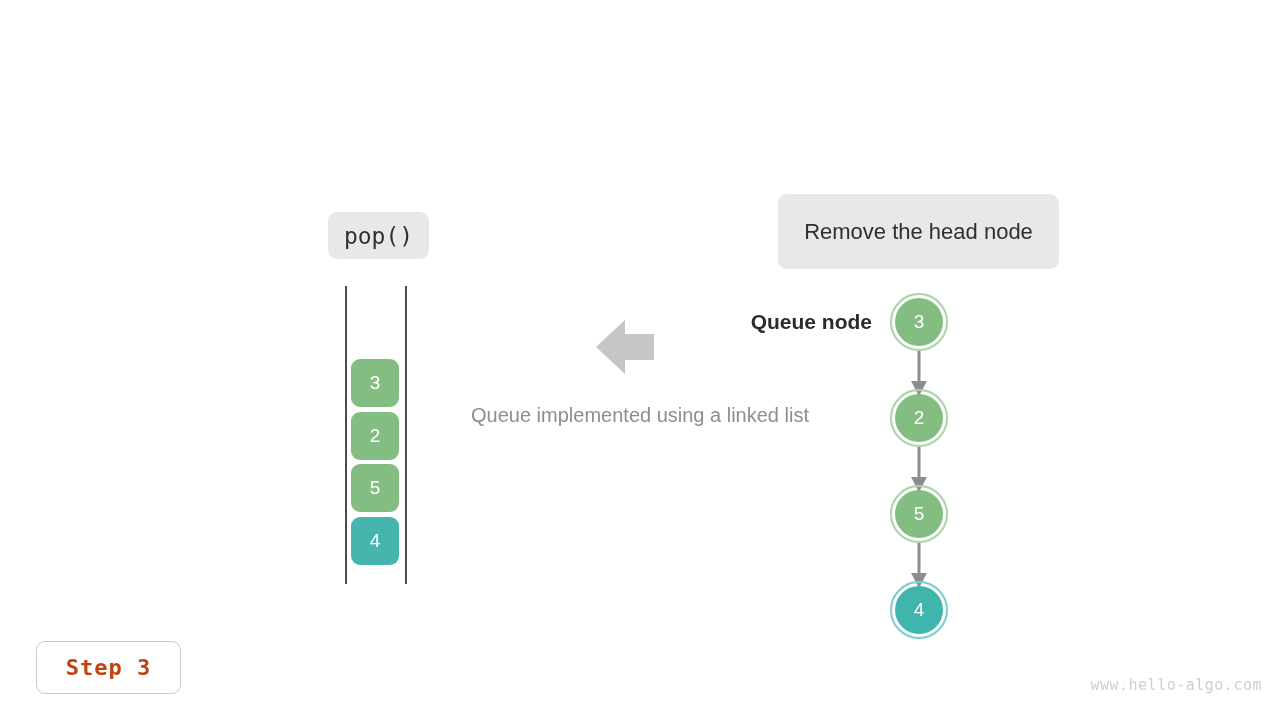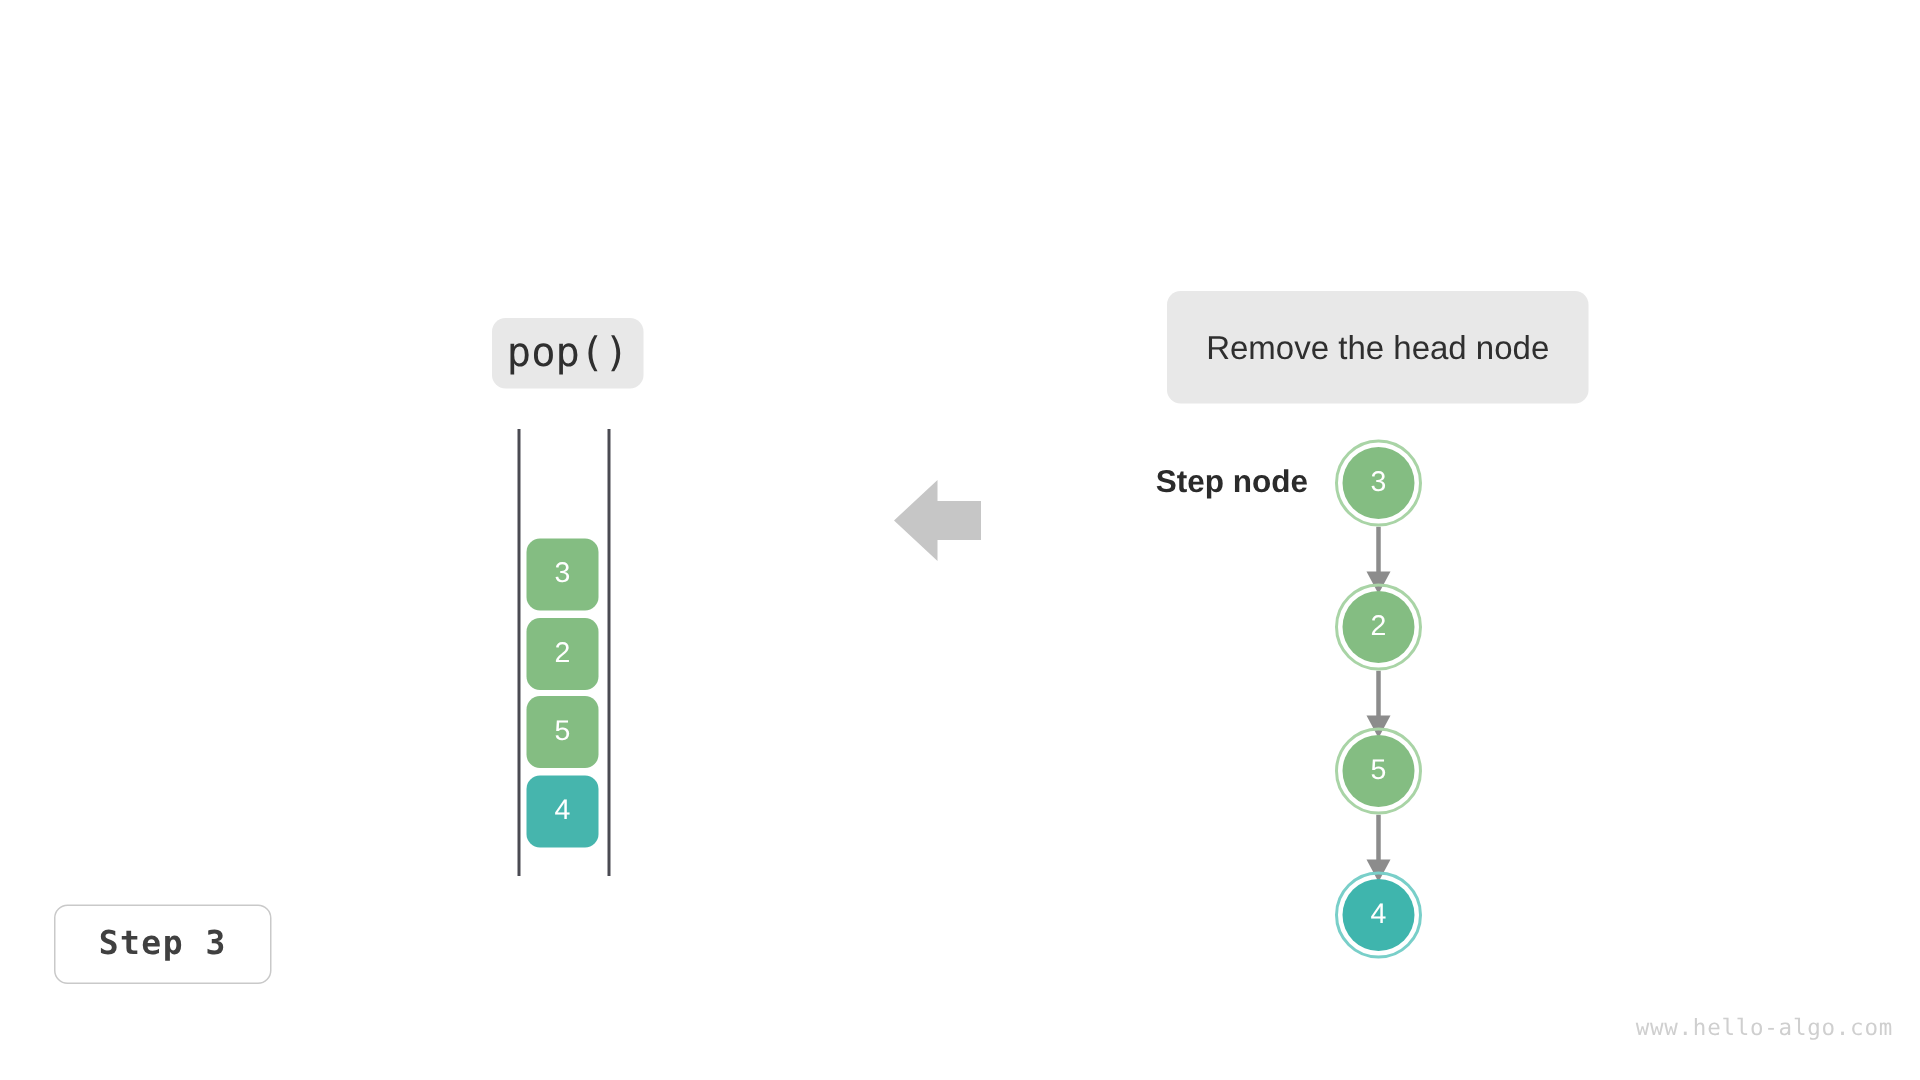--- a/index.html
+++ b/index.html
@@ -32,21 +32,21 @@
     justify-content: center;
     color: #2f2f2f;
     white-space: nowrap;
   }
   .pill-op {
     left: 328px;
     top: 212px;
     width: 101px;
     height: 47px;
     font-family: "DejaVu Sans Mono", monospace;
-    font-size: 27px;
+    font-size: 23px;
     letter-spacing: 0px;
   }
   .pill-note {
     left: 778px;
     top: 194px;
     width: 281px;
     height: 75px;
     font-size: 22px;
   }
 
@@ -126,30 +126,30 @@
     font-size: 21px;
     font-weight: bold;
     white-space: nowrap;
     text-align: right;
   }
 
   
   .step-box {
     position: absolute;
     left: 36px;
-    top: 603px;
+    top: 641px;
     width: 143px;
     height: 51px;
     border: 1px solid #c9c9c9;
     border-radius: 9px;
     background: #ffffff;
     display: flex;
     align-items: center;
     justify-content: center;
-    color: #404040;
+    color: #c2410c;
     font-family: "DejaVu Sans Mono", monospace;
     font-size: 22px;
     font-weight: bold;
     letter-spacing: 1px;
   }
   .watermark {
     position: absolute;
     right: 18px;
     top: 676px;
     color: #cfcfcf;
@@ -189,22 +189,23 @@
         <span>4</span>
       </div>
     </div>
 
   <div class="big-arrow">
     <svg width="58" height="54" viewBox="0 0 58 54" xmlns="http://www.w3.org/2000/svg">
       <polygon points="0,27 29,0 29,14 58,14 58,40 29,40 29,54" fill="#c6c6c6"></polygon>
     </svg>
   </div>
 
-
-  <div class="side-label" style="left:700px; top:310px; width:172px;">Step node</div>
+  <div class="caption">Queue implemented using a linked list</div>
+
+  <div class="side-label" style="left:700px; top:310px; width:172px;">Queue node</div>
 
   <div id="list-connectors">
       <div class="connector" style="top: 351px;"><svg width="24" height="46" viewBox="0 0 24 46" xmlns="http://www.w3.org/2000/svg">
           <line x1="12" y1="0" x2="12" y2="32" stroke="#8c8c8c" stroke-width="3"></line>
           <polygon points="12,45 4,30 20,30" fill="#8c8c8c"></polygon>
         </svg></div>
       <div class="connector" style="top: 447px;"><svg width="24" height="46" viewBox="0 0 24 46" xmlns="http://www.w3.org/2000/svg">
           <line x1="12" y1="0" x2="12" y2="32" stroke="#8c8c8c" stroke-width="3"></line>
           <polygon points="12,45 4,30 20,30" fill="#8c8c8c"></polygon>
         </svg></div>

